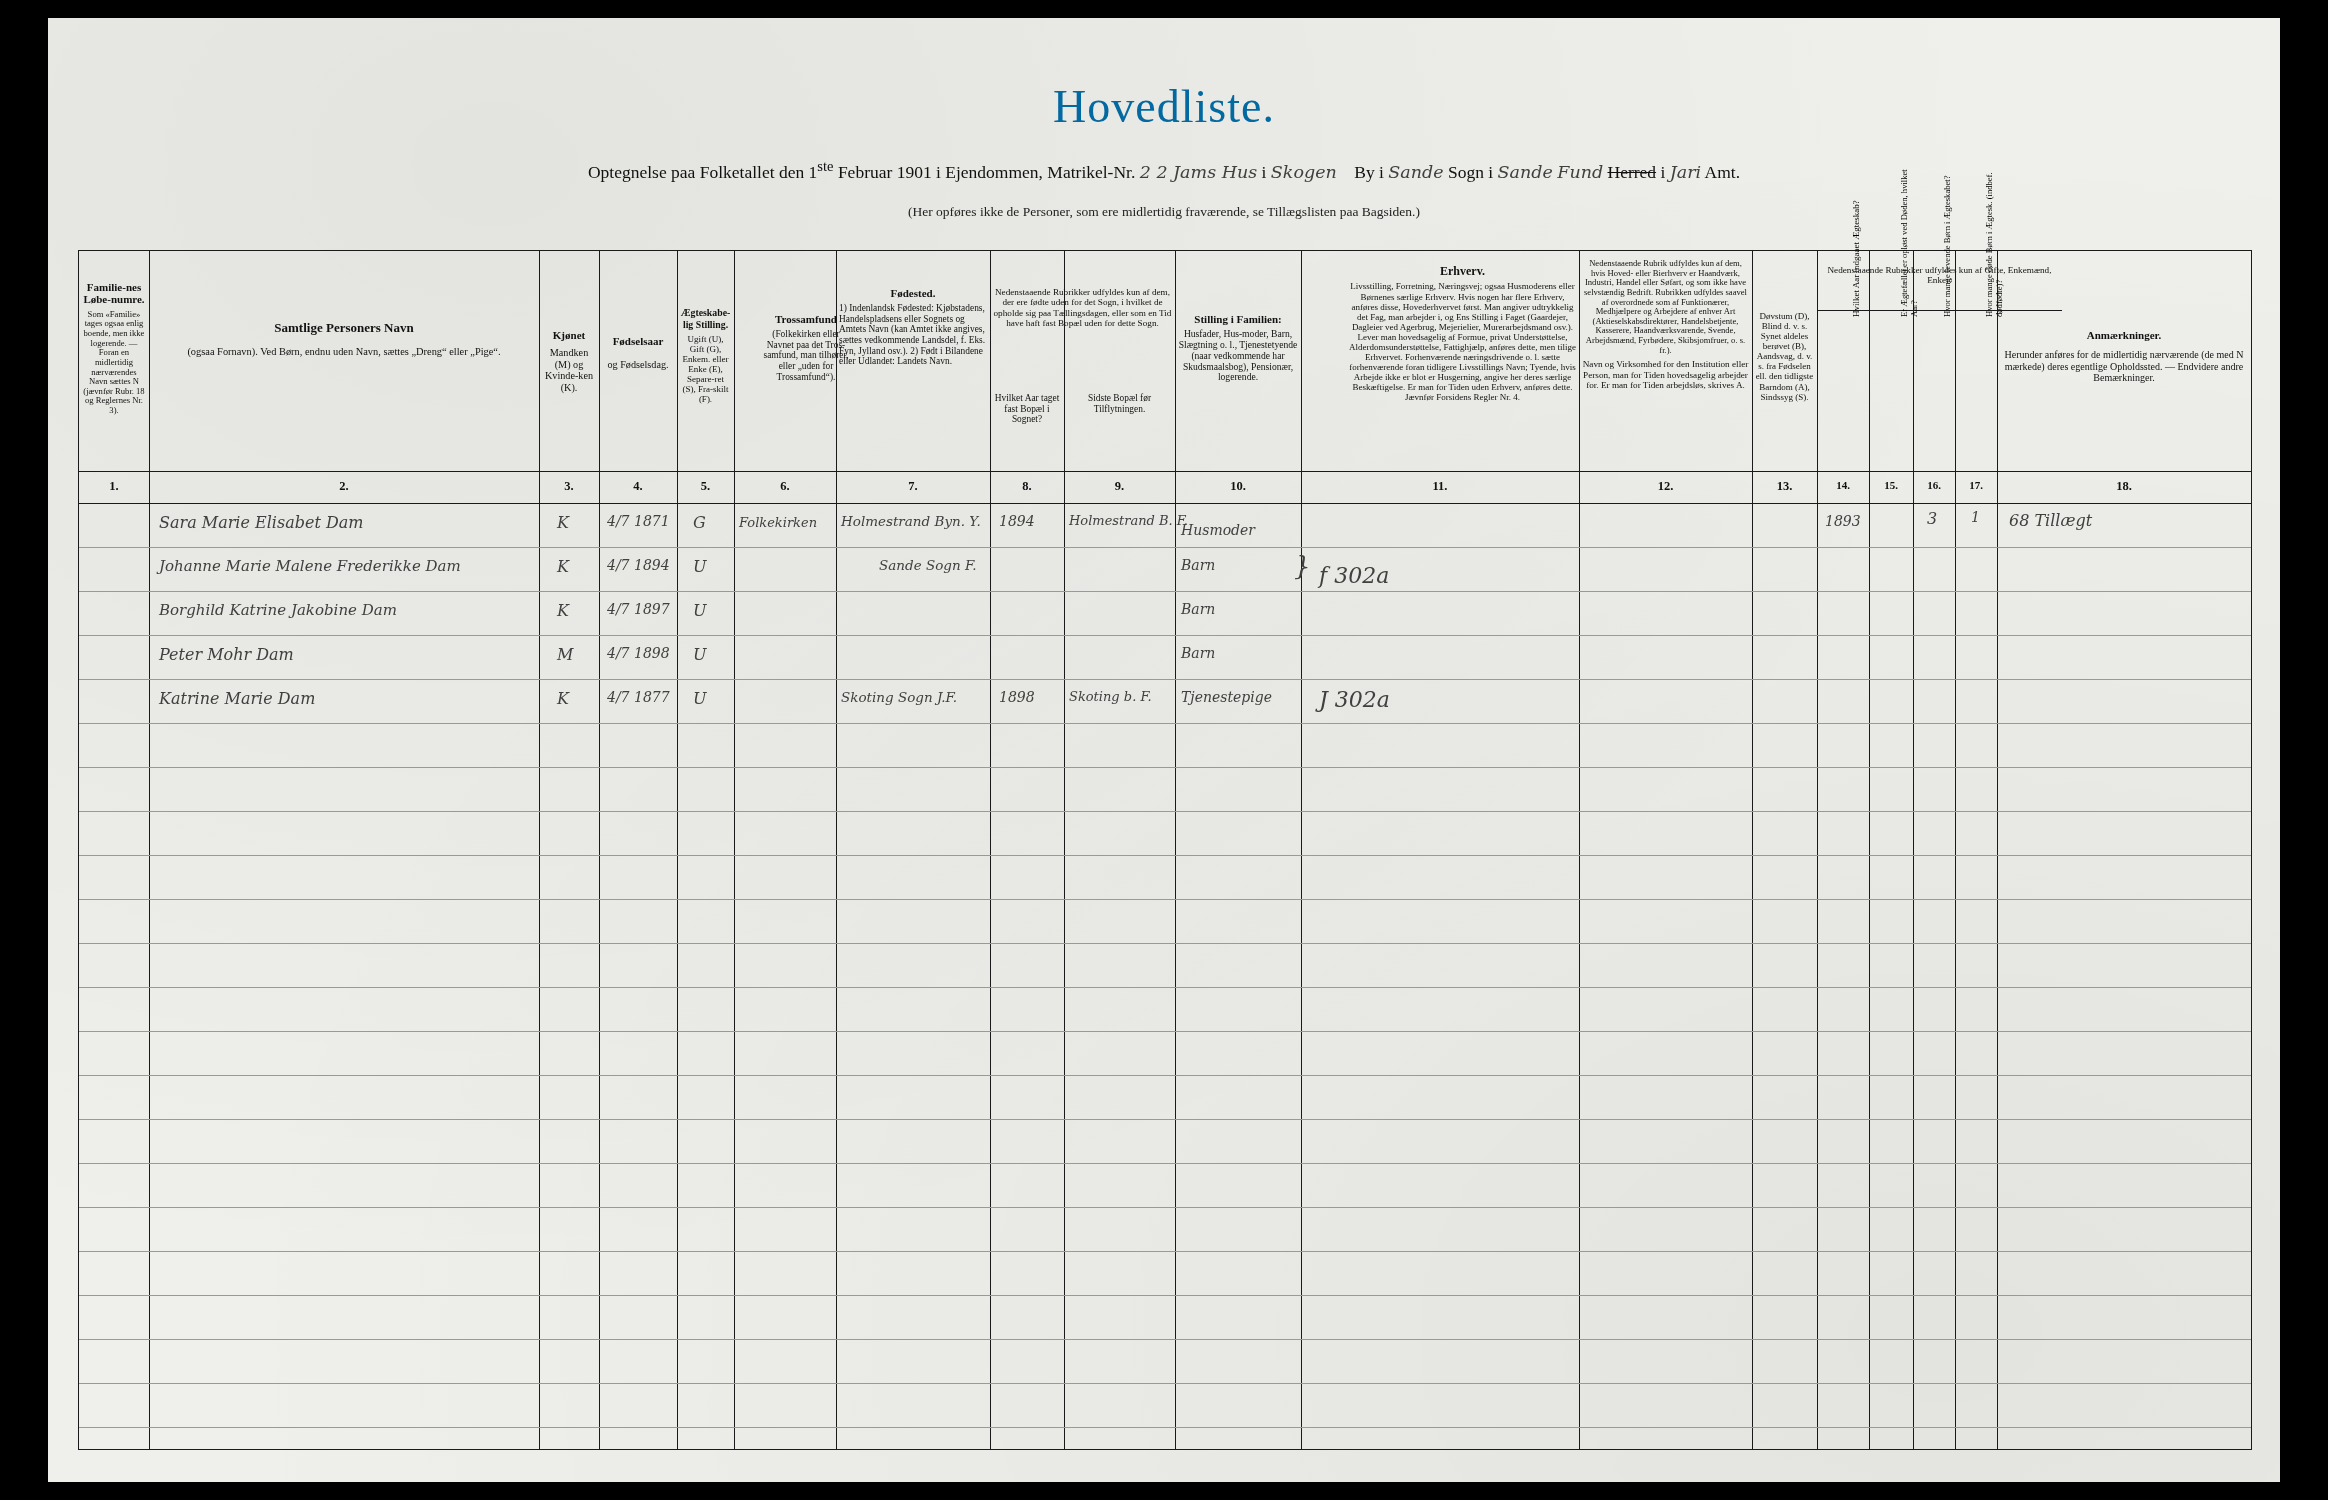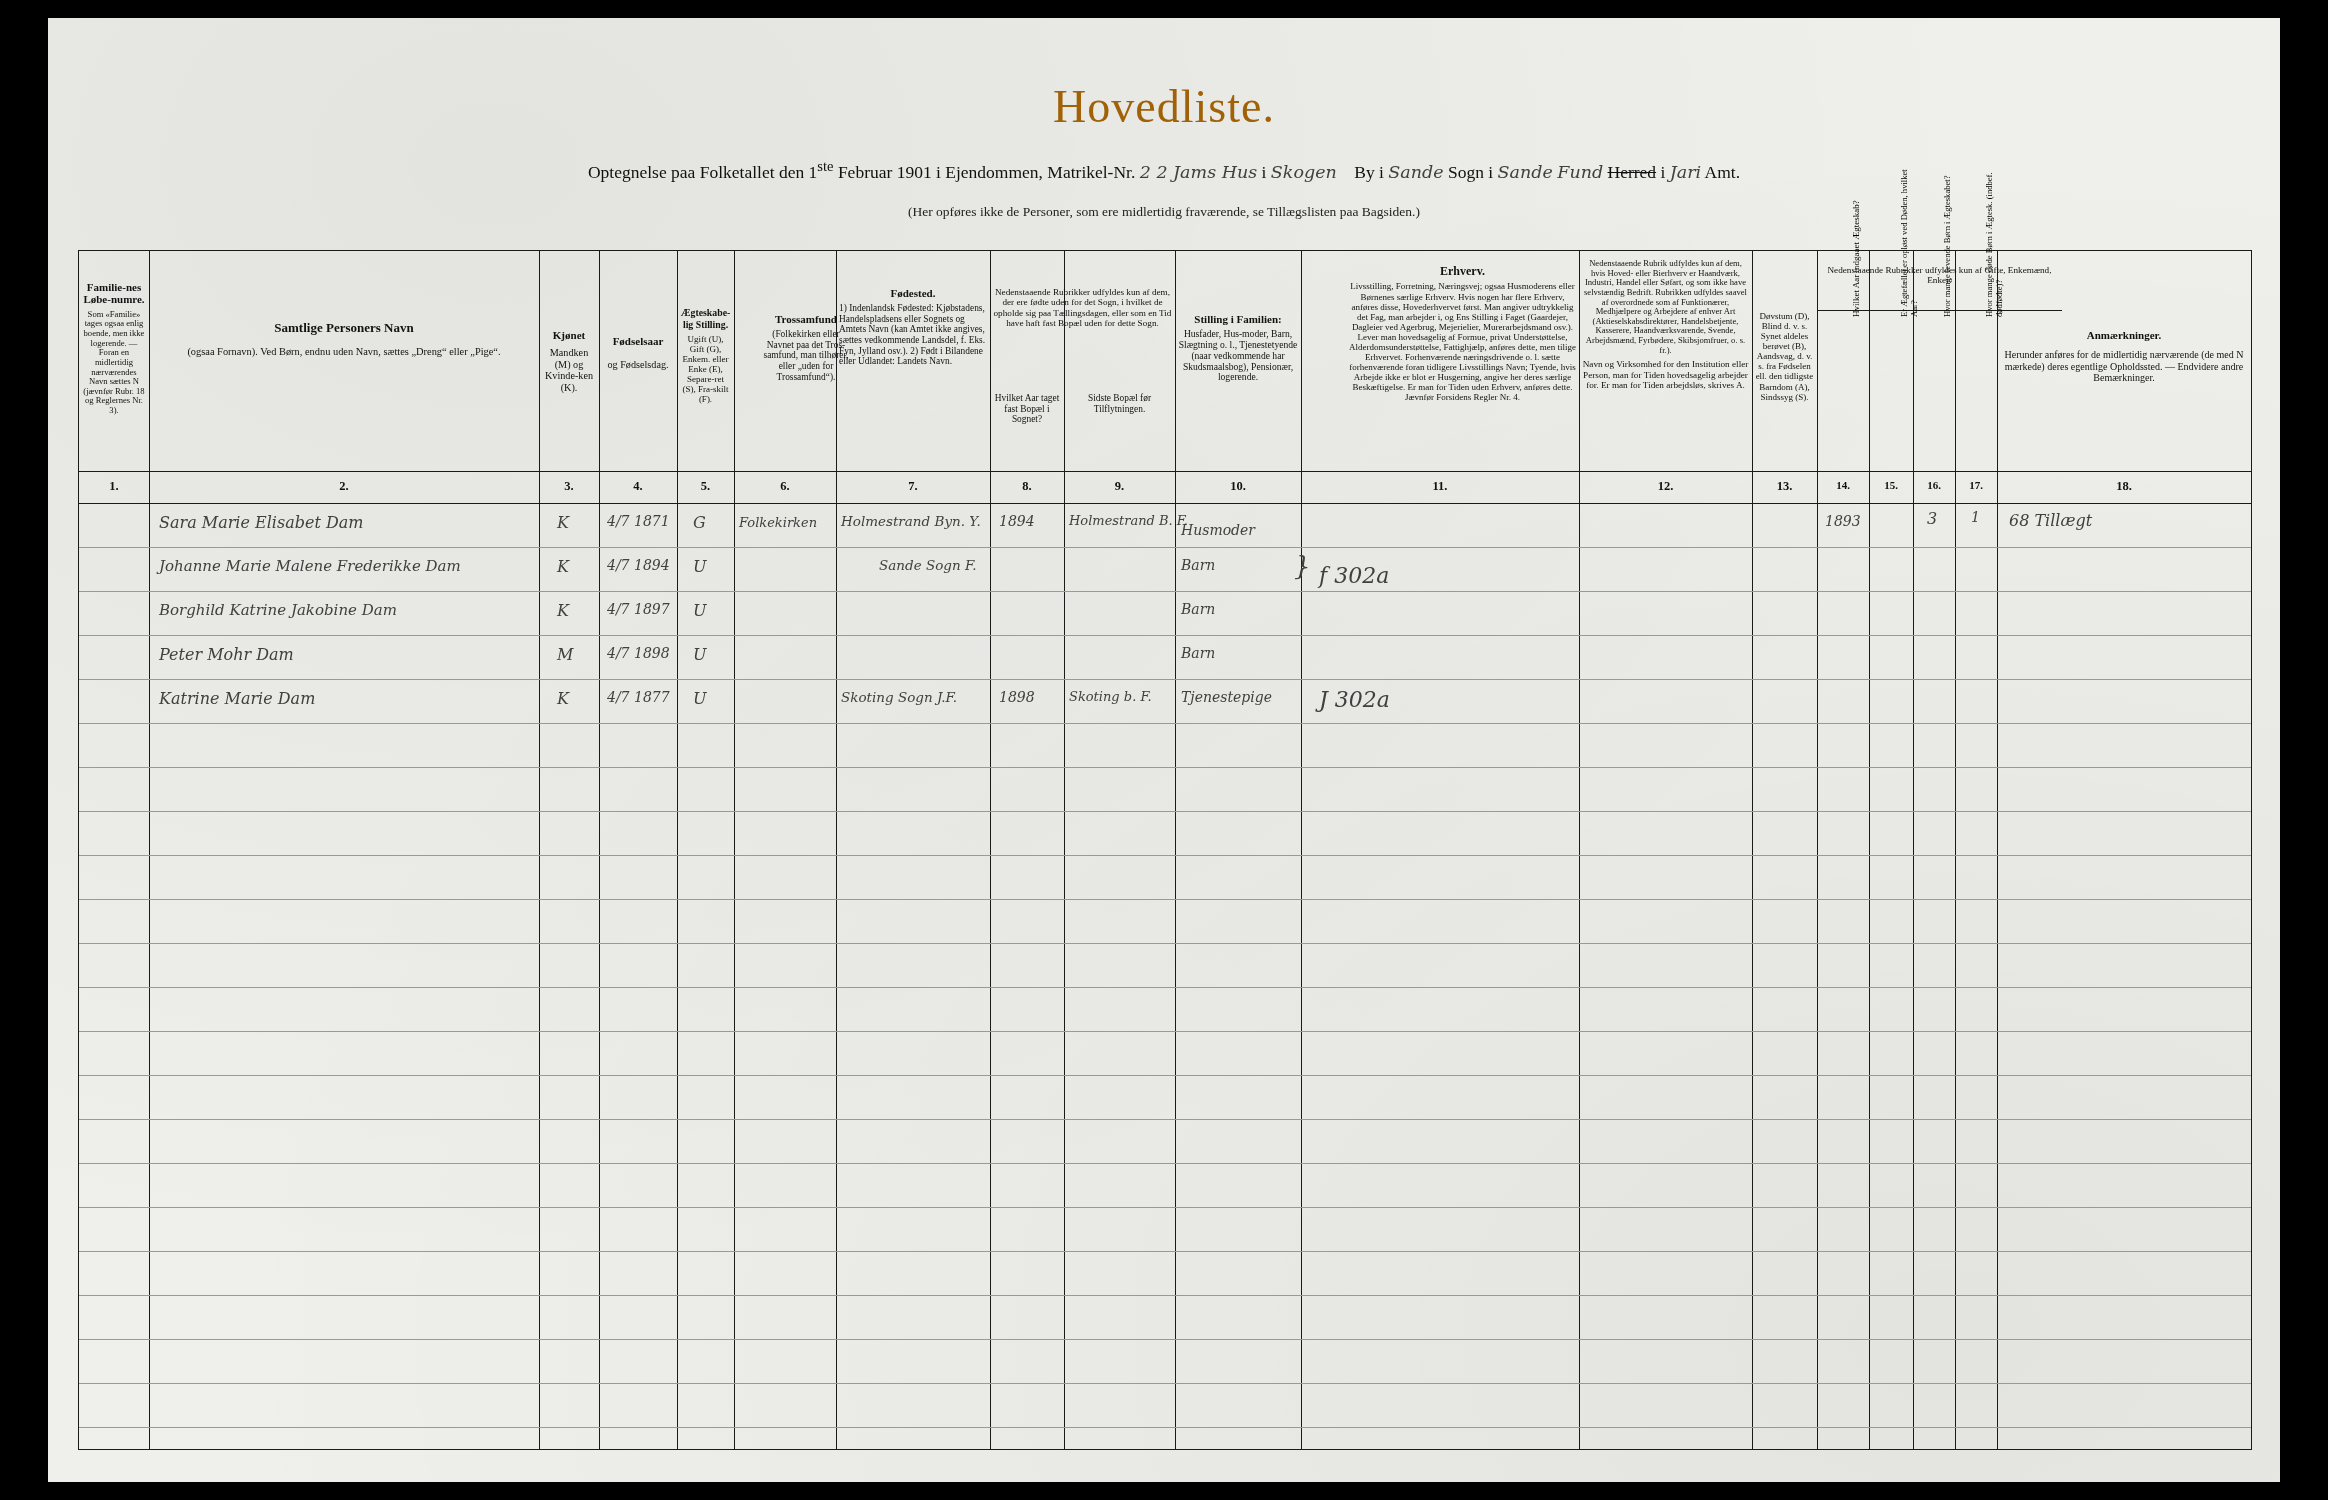--- a/index.html
+++ b/index.html
@@ -3,21 +3,21 @@
 <meta charset="utf-8">
 <style>
   html,body{margin:0;padding:0;background:#000;}
   body{width:2328px;height:1500px;font-family:"Liberation Serif",serif;}
   #page{position:relative;width:2328px;height:1500px;background:#000;overflow:hidden;}
   #sheet{position:absolute;left:48px;top:18px;width:2232px;height:1464px;background:#efefeb;}
   #sheet:before{content:"";position:absolute;inset:0;background:
      radial-gradient(ellipse at 20% 10%, rgba(0,0,0,0.05), rgba(0,0,0,0) 60%),
      radial-gradient(ellipse at 85% 90%, rgba(0,0,0,0.05), rgba(0,0,0,0) 65%);
      pointer-events:none;}
-  .title{position:absolute;left:0;right:0;top:62px;text-align:center;font-size:46px;letter-spacing:1px;color:#a16207;font-family:"Liberation Serif",serif;}
+  .title{position:absolute;left:0;right:0;top:62px;text-align:center;font-size:46px;letter-spacing:1px;color:#0369a1;font-family:"Liberation Serif",serif;}
   .subline{position:absolute;left:0;right:0;top:140px;text-align:center;font-size:17.5px;color:#111;}
   .subline2{position:absolute;left:0;right:0;top:186px;text-align:center;font-size:13.5px;color:#222;}
   .hand{font-family:"DejaVu Serif",serif;font-style:italic;color:#404040;}
   .strike{text-decoration:line-through;}
   
   #tbl{position:absolute;left:30px;top:232px;width:2172px;height:1198px;border:1.6px solid #1a1a1a;}
   .vline{position:absolute;top:0;bottom:0;width:1px;background:#1a1a1a;}
   .hline{position:absolute;left:0;right:0;height:1px;background:#1a1a1a;}
   .hline.light{background:#9a9a94;}
   .hdr{position:absolute;box-sizing:border-box;padding:2px 3px;font-size:10.2px;line-height:1.12;color:#111;text-align:center;}

